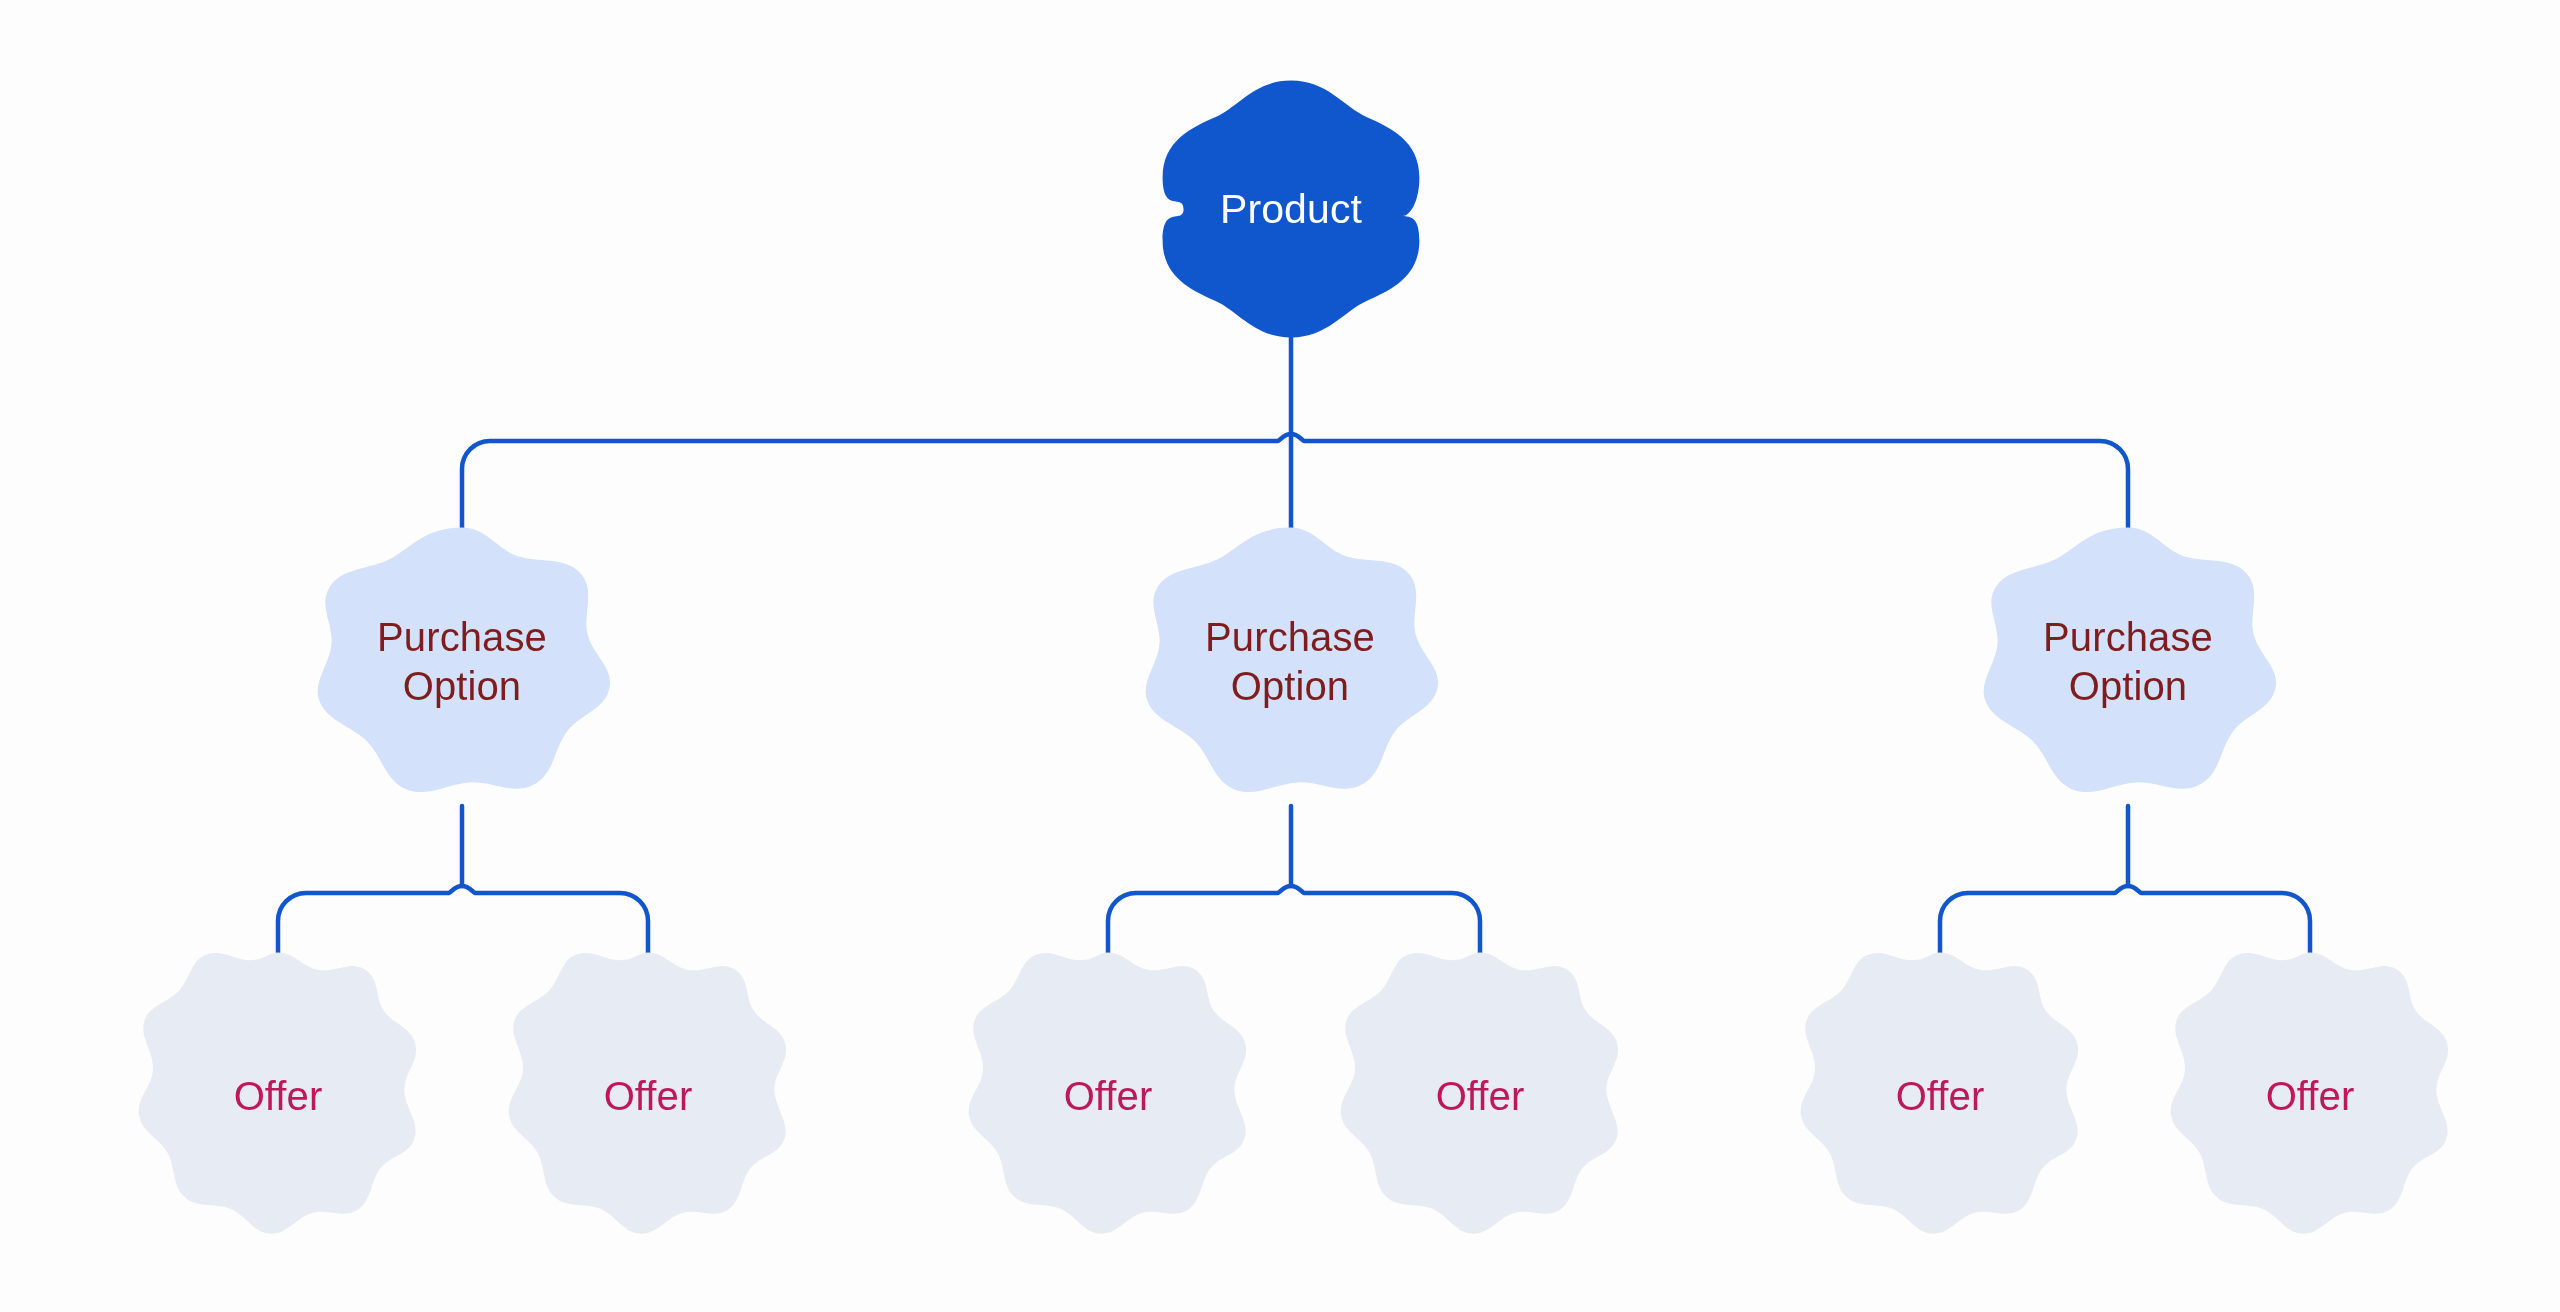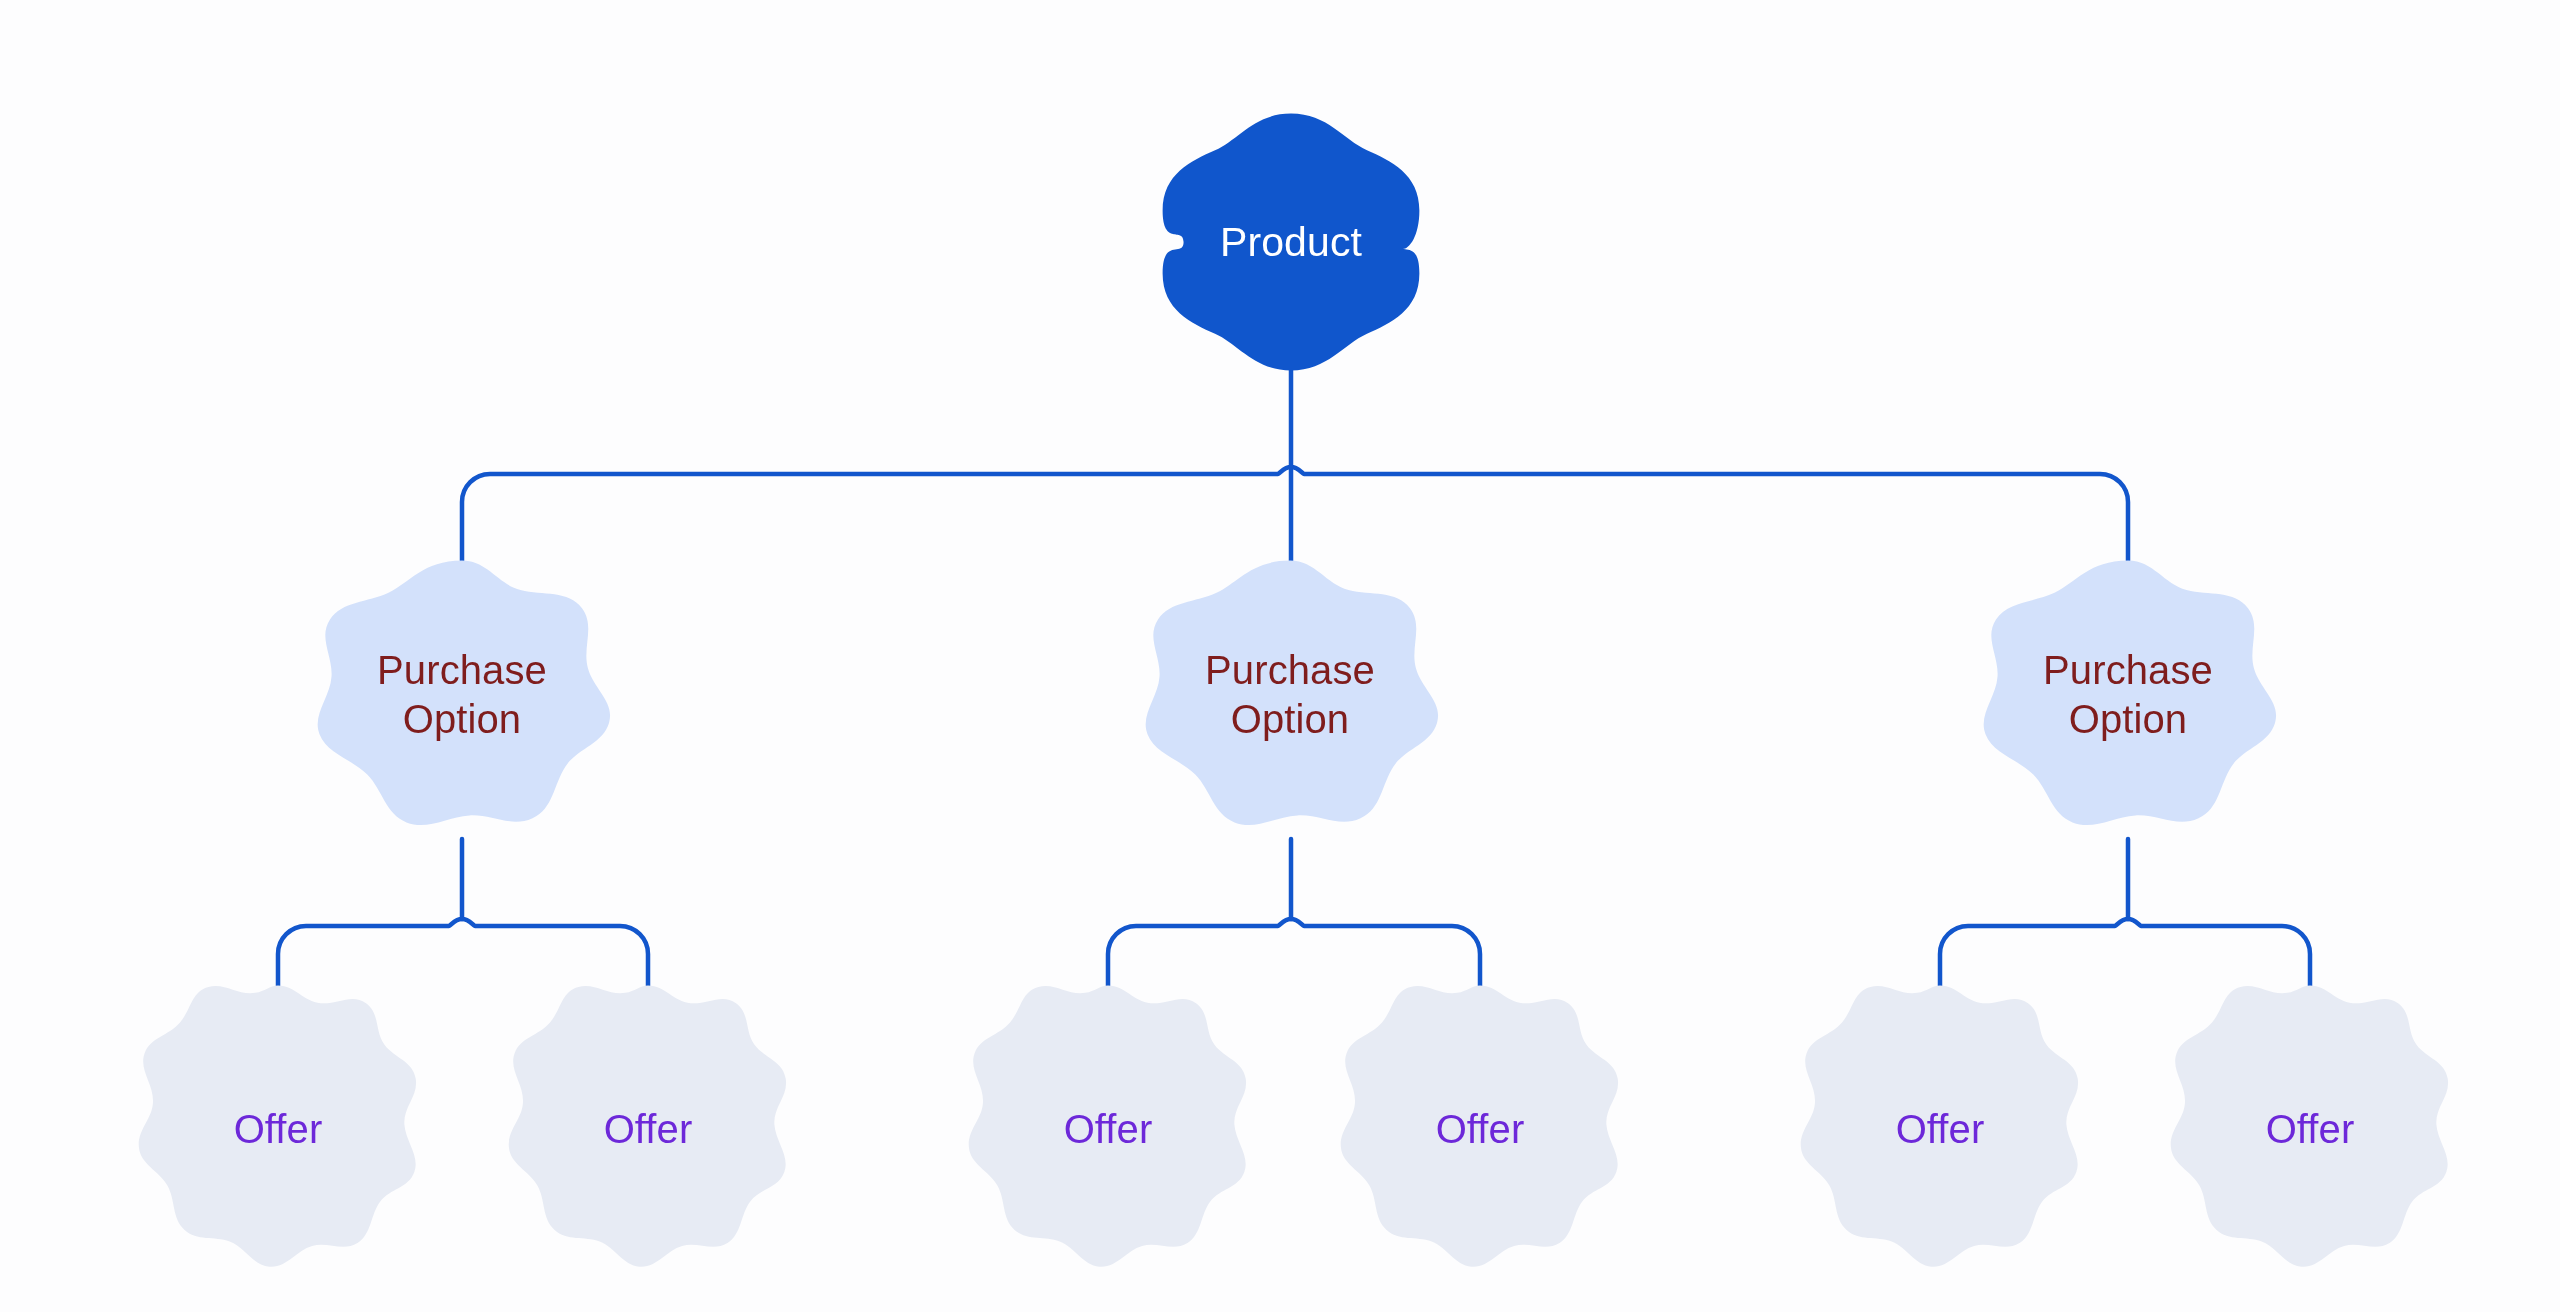--- a/index.html
+++ b/index.html
@@ -12,21 +12,20 @@
     width: 2560px;
     height: 1312px;
     overflow: hidden;
     font-family: "Liberation Sans", "DejaVu Sans", sans-serif;
   }
   #diagram-root {
     position: relative;
     width: 2560px;
     height: 1052px;
     background: #FDFDFE;
-    margin-top: 33px;
   }
   #edge-layer {
     position: absolute;
     inset: 0;
     width: 2560px;
     height: 1312px;
     pointer-events: none;
   }
   .node {
     position: absolute;
@@ -73,21 +72,21 @@
   }
   .option-0 { left: 312px;  top: 522px; }
   .option-1 { left: 1140px; top: 522px; }
   .option-2 { left: 1978px; top: 522px; }
   
   .node-offer {
     width: 284px;
     height: 296px;
   }
   .node-offer .node-label {
-    color: #6d28d9;
+    color: #be185d;
     font-size: 40px;
     font-weight: 400;
   }
   .offer-0 { left: 136px;  top: 948px; }
   .offer-1 { left: 506px;  top: 948px; }
   .offer-2 { left: 966px;  top: 948px; }
   .offer-3 { left: 1338px; top: 948px; }
   .offer-4 { left: 1798px; top: 948px; }
   .offer-5 { left: 2168px; top: 948px; }
 </style>

